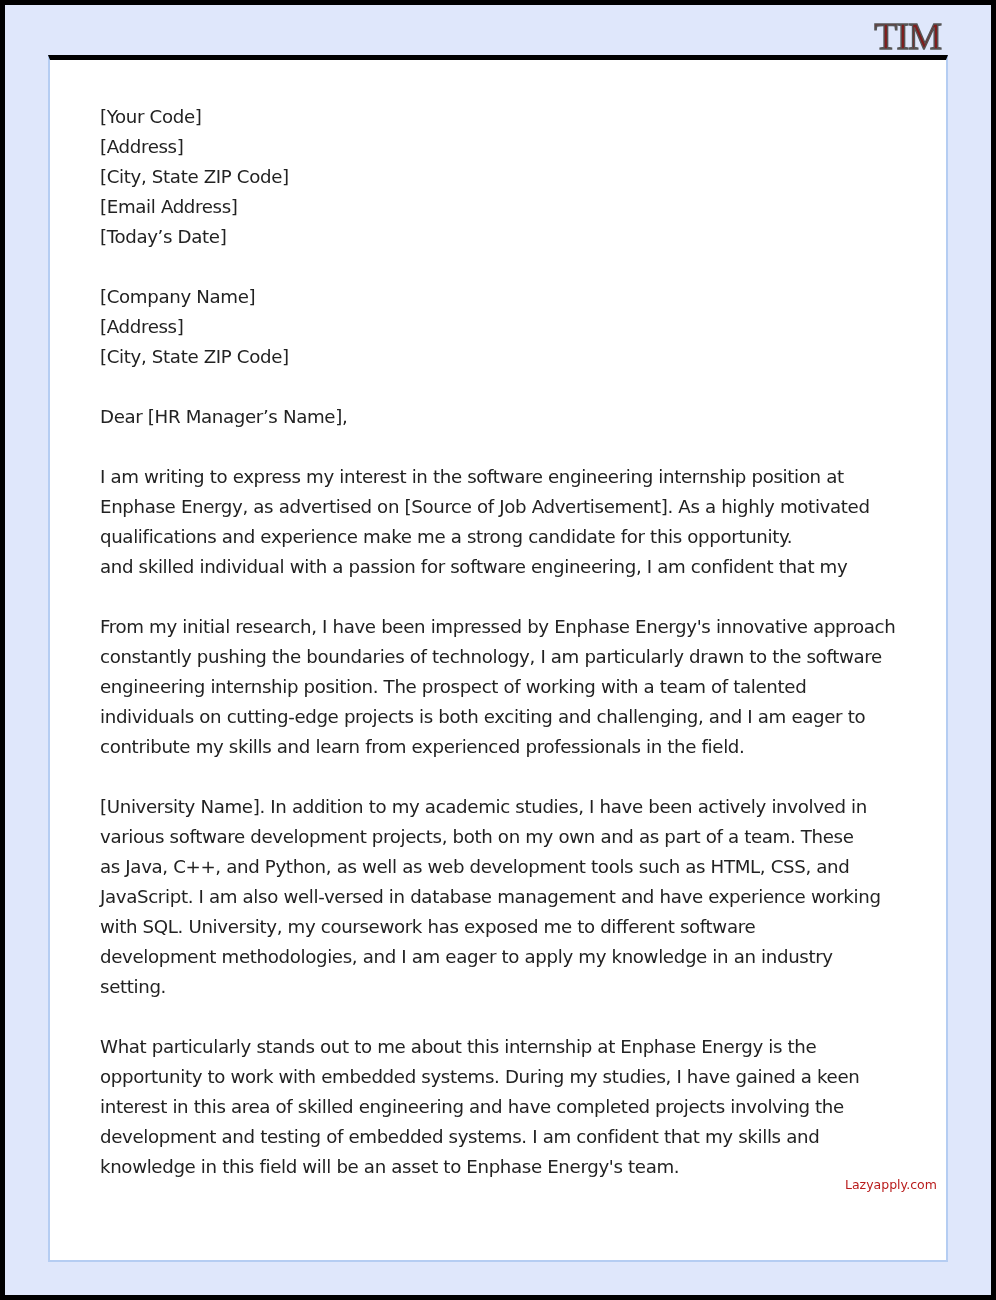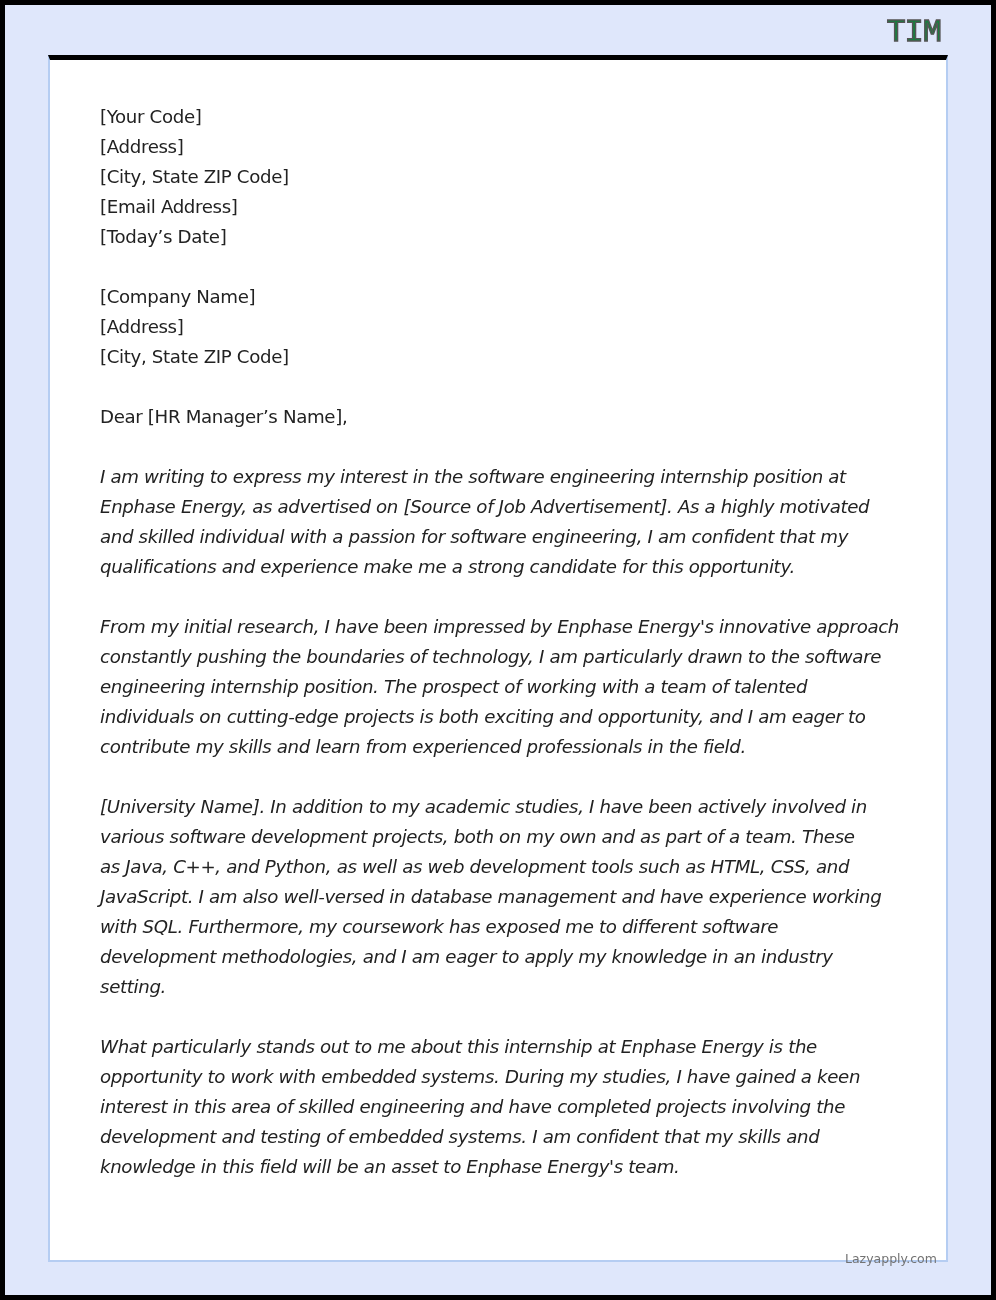--- a/index.html
+++ b/index.html
@@ -4,23 +4,23 @@
   <style>
     * { margin: 0; padding: 0; box-sizing: border-box; }
     html, body { width: 996px; height: 1300px; overflow: hidden; background: #000; }
     .frame {
       position: absolute; left: 0; top: 0; width: 996px; height: 1300px;
       border: 5px solid #000; background: #dfe7fb;
       overflow: hidden;
     }
     .brand {
       position: absolute; right: 50px; top: 12px;
-      font-family: Liberation Mono, monospace;
-      font-size: 32px; letter-spacing: -1px;
-      color: #15803d;
+      font-family: Liberation Serif, serif;
+      font-size: 38px; letter-spacing: -1px;
+      color: #7f1d1d;
       -webkit-text-stroke: 1.4px #555;
       line-height: 1;
     }
     .page {
       position: absolute; left: 43px; top: 50px;
       width: 900px; height: 1207px;
       background: #ffffff;
       border-left: 2px solid #b5cdf2;
       border-right: 2px solid #b5cdf2;
       border-bottom: 2px solid #b5cdf2;
@@ -28,25 +28,25 @@
     }
     .letter {
       position: absolute; left: 95px; top: 97px; width: 800px;
       font-family: "DejaVu Sans", sans-serif;
       font-size: 18.2px; line-height: 30px;
       color: #222;
       letter-spacing: -0.35px;
     }
     .line { display: block; white-space: nowrap; }
     .gap { display: block; height: 30px; }
-    .para { display: block; font-style: italic; }
+    .para { display: block; }
     .watermark {
-      position: absolute; left: 840px; top: 1246px;
+      position: absolute; left: 840px; top: 1172px;
       font-family: "DejaVu Sans", sans-serif;
-      font-size: 12.5px; color: #737373;
+      font-size: 12.5px; color: #b91c1c;
       z-index: 3;
     }
   </style>
 </head>
 <body>
 
 <div class="frame">
   <div class="brand">TIM</div>
 
   <div class="page"></div>
@@ -65,40 +65,40 @@
       <span class="line">[Address]</span>
       <span class="line">[City, State ZIP Code]</span>
     </div>
     <span class="gap"></span>
     <span class="line">Dear [HR Manager’s Name],</span>
     <span class="gap"></span>
 
     <div class="para">
       <span class="line">I am writing to express my interest in the software engineering internship position at</span>
       <span class="line">Enphase Energy, as advertised on [Source of Job Advertisement]. As a highly motivated</span>
+      <span class="line">qualifications and experience make me a strong candidate for this opportunity.</span>
       <span class="line">and skilled individual with a passion for software engineering, I am confident that my</span>
-      <span class="line">qualifications and experience make me a strong candidate for this opportunity.</span>
     </div>
     <span class="gap"></span>
 
     <div class="para">
       <span class="line">From my initial research, I have been impressed by Enphase Energy's innovative approach</span>
       <span class="line">constantly pushing the boundaries of technology, I am particularly drawn to the software</span>
       <span class="line">engineering internship position. The prospect of working with a team of talented</span>
-      <span class="line">individuals on cutting-edge projects is both exciting and opportunity, and I am eager to</span>
+      <span class="line">individuals on cutting-edge projects is both exciting and challenging, and I am eager to</span>
       <span class="line">contribute my skills and learn from experienced professionals in the field.</span>
     </div>
     <span class="gap"></span>
 
     <div class="para">
       <span class="line">[University Name]. In addition to my academic studies, I have been actively involved in</span>
       <span class="line">various software development projects, both on my own and as part of a team. These</span>
       <span class="line">as Java, C++, and Python, as well as web development tools such as HTML, CSS, and</span>
       <span class="line">JavaScript. I am also well-versed in database management and have experience working</span>
-      <span class="line">with SQL. Furthermore, my coursework has exposed me to different software</span>
+      <span class="line">with SQL. University, my coursework has exposed me to different software</span>
       <span class="line">development methodologies, and I am eager to apply my knowledge in an industry</span>
       <span class="line">setting.</span>
     </div>
     <span class="gap"></span>
 
     <div class="para">
       <span class="line">What particularly stands out to me about this internship at Enphase Energy is the</span>
       <span class="line">opportunity to work with embedded systems. During my studies, I have gained a keen</span>
       <span class="line">interest in this area of skilled engineering and have completed projects involving the</span>
       <span class="line">development and testing of embedded systems. I am confident that my skills and</span>

